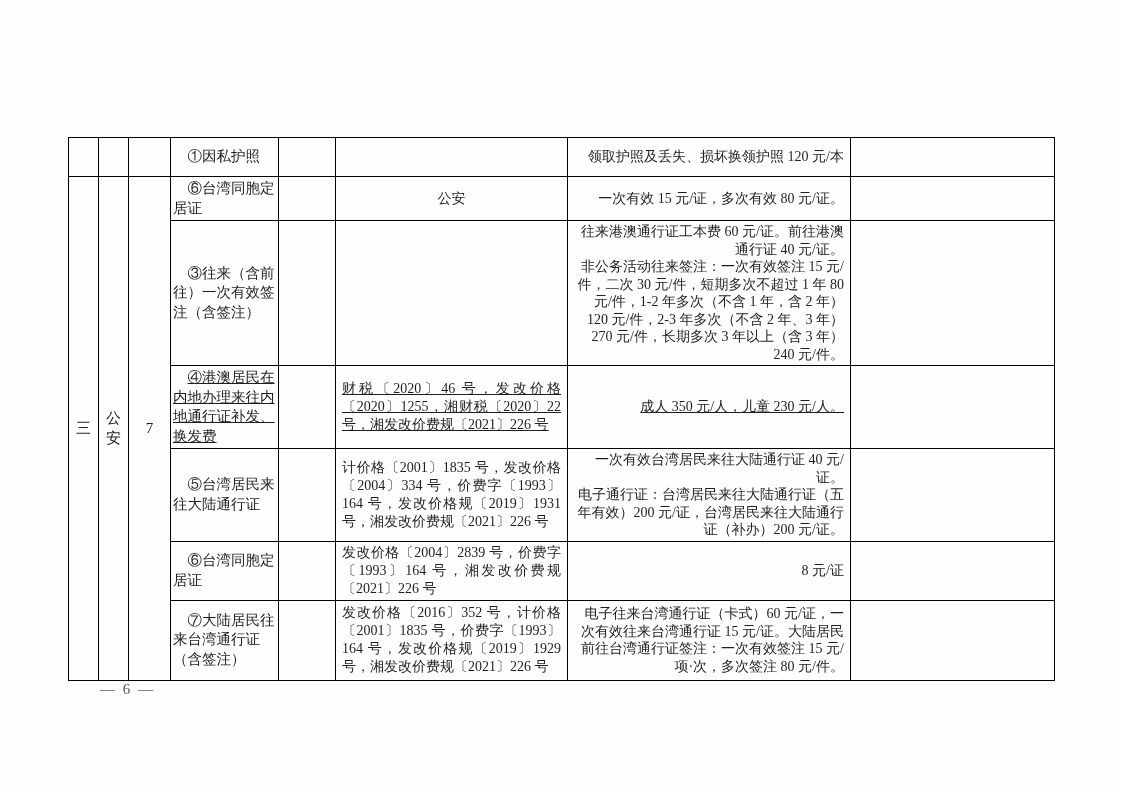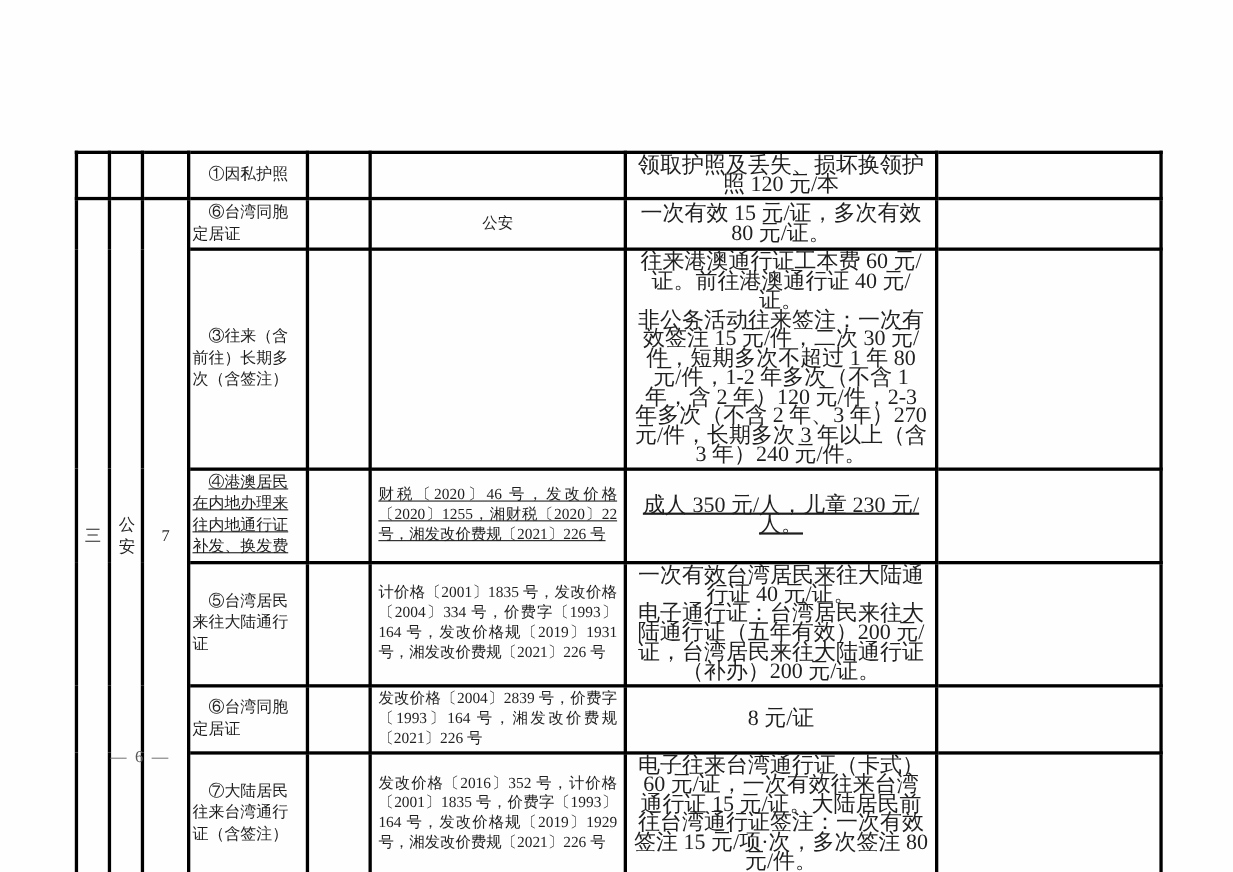--- a/index.html
+++ b/index.html
@@ -17,21 +17,21 @@
   }
   table.fee-table {
     position: absolute;
     left: 68px;
     top: 137px;
     border-collapse: collapse;
     table-layout: fixed;
     width: 986px;
   }
   .fee-table td {
-    border: 3px solid #000000;
+    border: 1px solid #000000;
     vertical-align: middle;
     color: #1f1f1f;
     overflow: hidden;
   }
   
   .c-sec, .c-dept, .c-count {
     text-align: center;
     font-size: 15px;
     line-height: 20px;
   }
@@ -50,24 +50,24 @@
   .c-basis {
     font-size: 14px;
     line-height: 18px;
     padding: 2px 6px;
     text-align: justify;
     text-justify: inter-character;
   }
   .c-basis.center { text-align: center; }
   
   .c-fee {
-    font-size: 20px;
+    font-size: 14px;
     line-height: 17.5px;
     padding: 2px 6px;
-    text-align: center;
+    text-align: right;
     white-space: pre-line;
   }
   .page-footer {
     position: absolute;
     left: 100px;
     top: 681px;
     font-size: 15px;
     color: #575757;
     letter-spacing: 2px;
   }
@@ -106,21 +106,21 @@
         <td class="c-dept" rowspan="6">公安</td>
         <td class="c-count" rowspan="6">7</td>
         <td class="c-item">⑥台湾同胞定居证</td>
         <td class="c-blank"></td>
         <td class="c-basis center">公安</td>
         <td class="c-fee">一次有效 15 元/证，多次有效 80 元/证。</td>
         <td class="c-note"></td>
       </tr>
 
       <tr style="height:128px;">
-        <td class="c-item">③往来（含前往）长期多次（含签注）</td>
+        <td class="c-item">③往来（含前往）一次有效签注（含签注）</td>
         <td class="c-blank"></td>
         <td class="c-basis"></td>
         <td class="c-fee">往来港澳通行证工本费 60 元/证。前往港澳通行证 40 元/证。
 非公务活动往来签注：一次有效签注 15 元/件，二次 30 元/件，短期多次不超过 1 年 80 元/件，1-2 年多次（不含 1 年，含 2 年）120 元/件，2-3 年多次（不含 2 年、3 年）270 元/件，长期多次 3 年以上（含 3 年）240 元/件。</td>
         <td class="c-note"></td>
       </tr>
 
       <tr style="height:75px;text-decoration:underline;">
         <td class="c-item">④港澳居民在内地办理来往内地通行证补发、换发费</td>
         <td class="c-blank"></td>

